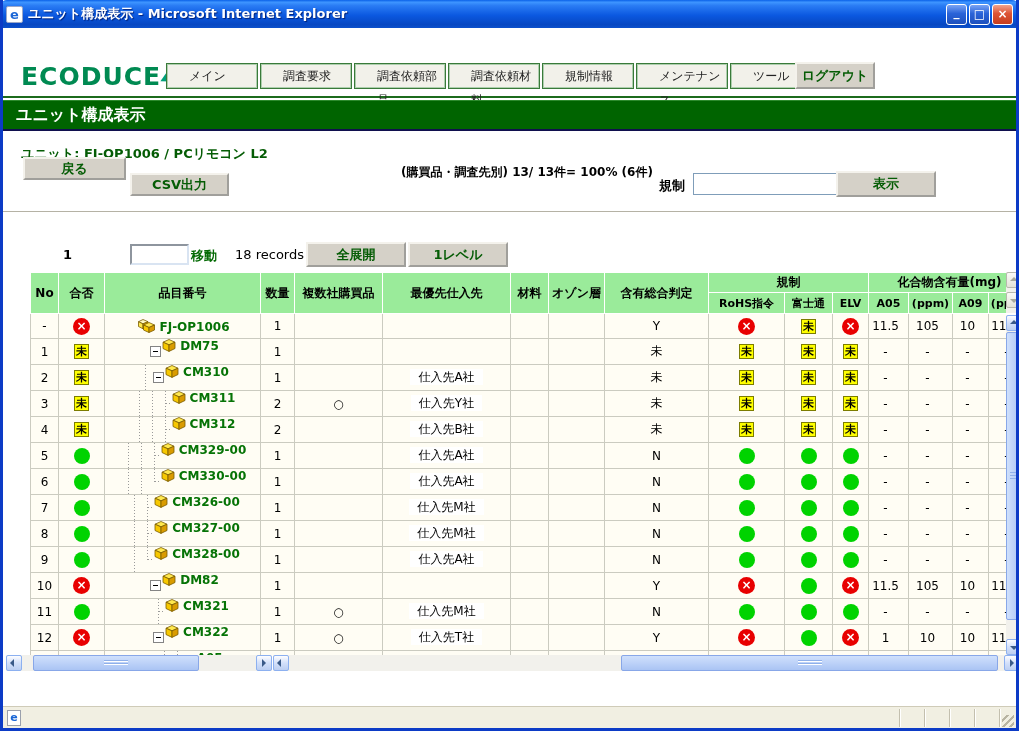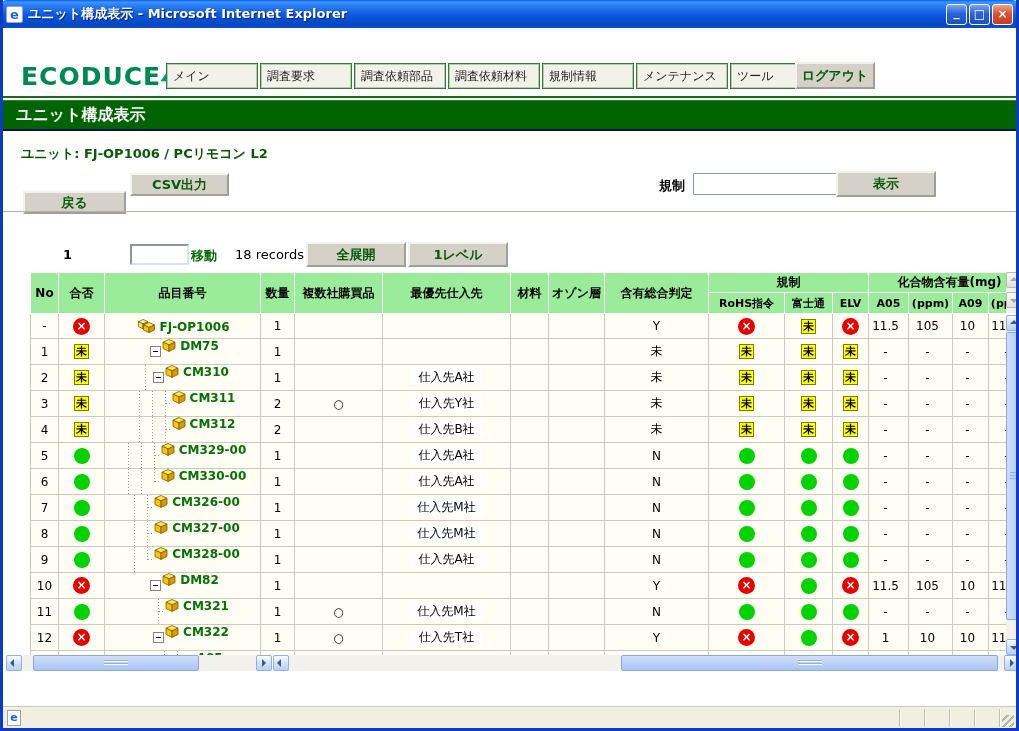--- a/index.html
+++ b/index.html
@@ -33,36 +33,36 @@
 
   .content { position:absolute; left:0; top:52px; width:1013px; height:654px; background:#fff; }
 
   
   .brandrow { position:absolute; left:0; top:4px; width:1013px; height:42px; border-bottom:2px solid #1c6b1c; }
   .logo { position:absolute; left:18px; top:6px; font-size:25px; font-weight:bold; letter-spacing:1px; color:#008a52; }
   .logo .swoosh { display:inline-block; width:0; height:0; border-left:9px solid #00a07a; border-top:6px solid transparent;
     border-bottom:6px solid transparent; transform:rotate(35deg); margin-left:2px; }
   .navtabs { position:absolute; left:163px; top:7px; display:flex; }
   .navtab { width:92px; height:26px; margin-right:2px; background:#f2f1ea; border:1px solid #3a7a3a;
-    box-shadow:inset 0 0 0 1px #aecfae; color:#222; font-size:12px; line-height:24px; padding-left:6px; cursor:pointer; }
+    box-shadow:inset 0 0 0 1px #aecfae; color:#222; font-size:12px; line-height:24px; padding-left:22px; cursor:pointer; }
   .logoutbtn { position:absolute; left:792px; top:6px; width:80px; height:27px; background:#d5d1c8;
     border:2px outset #f4f2ec; color:#055c05; font-weight:bold; font-size:13px; text-align:center; line-height:23px; cursor:pointer; }
 
   
   .pagetitle { position:absolute; left:0; top:48px; width:1013px; height:31px; background:#006400;
     border-top:1px solid #2c8a2c; border-bottom:2px solid #10104e; color:#fff; font-size:16px;
     font-weight:bold; line-height:28px; padding-left:13px; }
 
   
   .unitline { position:absolute; left:18px; top:93px; color:#055c05; font-weight:bold; font-size:13px; }
   .statline1 { position:absolute; left:268px; top:93px; color:#000; font-weight:bold; font-size:12px; }
   .statline2 { position:absolute; left:398px; top:112px; color:#000; font-weight:bold; font-size:12px; }
   .btn { background:#d5d1c8; border:2px outset #f4f2ec; color:#055c05; font-weight:bold; font-size:13px;
     text-align:center; cursor:pointer; position:absolute; }
-  .btn-back { left:20px; top:139px; width:103px; height:23px; line-height:19px; }
+  .btn-back { left:20px; top:105px; width:103px; height:23px; line-height:19px; }
   .btn-csv  { left:127px; top:121px; width:99px; height:23px; line-height:19px; }
   .reg-label { position:absolute; left:656px; top:125px; font-weight:bold; color:#000; font-size:13px; }
   .selectbox { position:absolute; left:690px; top:121px; width:165px; height:22px; background:#fff;
     border:1px solid #7f9db9; cursor:pointer; }
   .selectbox .sarrow { position:absolute; right:1px; top:1px; width:17px; height:18px;
     background:linear-gradient(to bottom,#e8f0fd,#c0d4f7 50%,#a8c2ef); border:1px solid #9ab4e4; border-radius:2px; }
   .selectbox .sarrow i { position:absolute; left:4px; top:7px; width:0; height:0;
     border:4px solid transparent; border-top-color:#26415f; }
   .btn-show { left:833px; top:119px; width:100px; height:26px; line-height:22px; }
   .hsep { position:absolute; left:0; top:159px; width:1013px; border-top:1px solid #b5b2a5; }
@@ -172,20 +172,21 @@
         <div class="navtab">規制情報</div>
         <div class="navtab">メンテナンス</div>
         <div class="navtab">ツール</div>
       </div>
       <div class="logoutbtn">ログアウト</div>
     </div>
 
     <div class="pagetitle">ユニット構成表示</div>
 
     <div class="unitline">ユニット: FJ-OP1006 /  PCリモコン L2</div>
+    <div class="statline2">(購買品・調査先別)  13/ 13件= 100% (6件)</div>
     <div class="btn btn-back">戻る</div>
     <div class="btn btn-csv">CSV出力</div>
     <div class="reg-label">規制</div>
     <div class="selectbox">
       <span></span>
       <span class="sarrow">
           <i></i>
         </span>
     </div>
     <div class="btn btn-show">表示</div>

